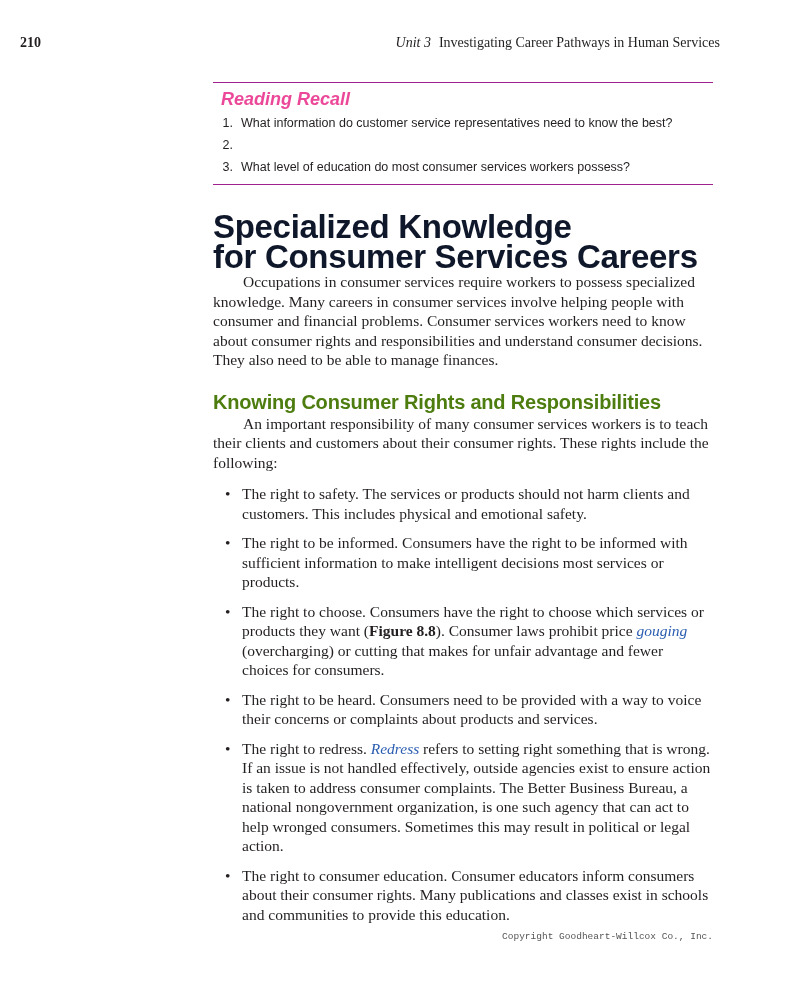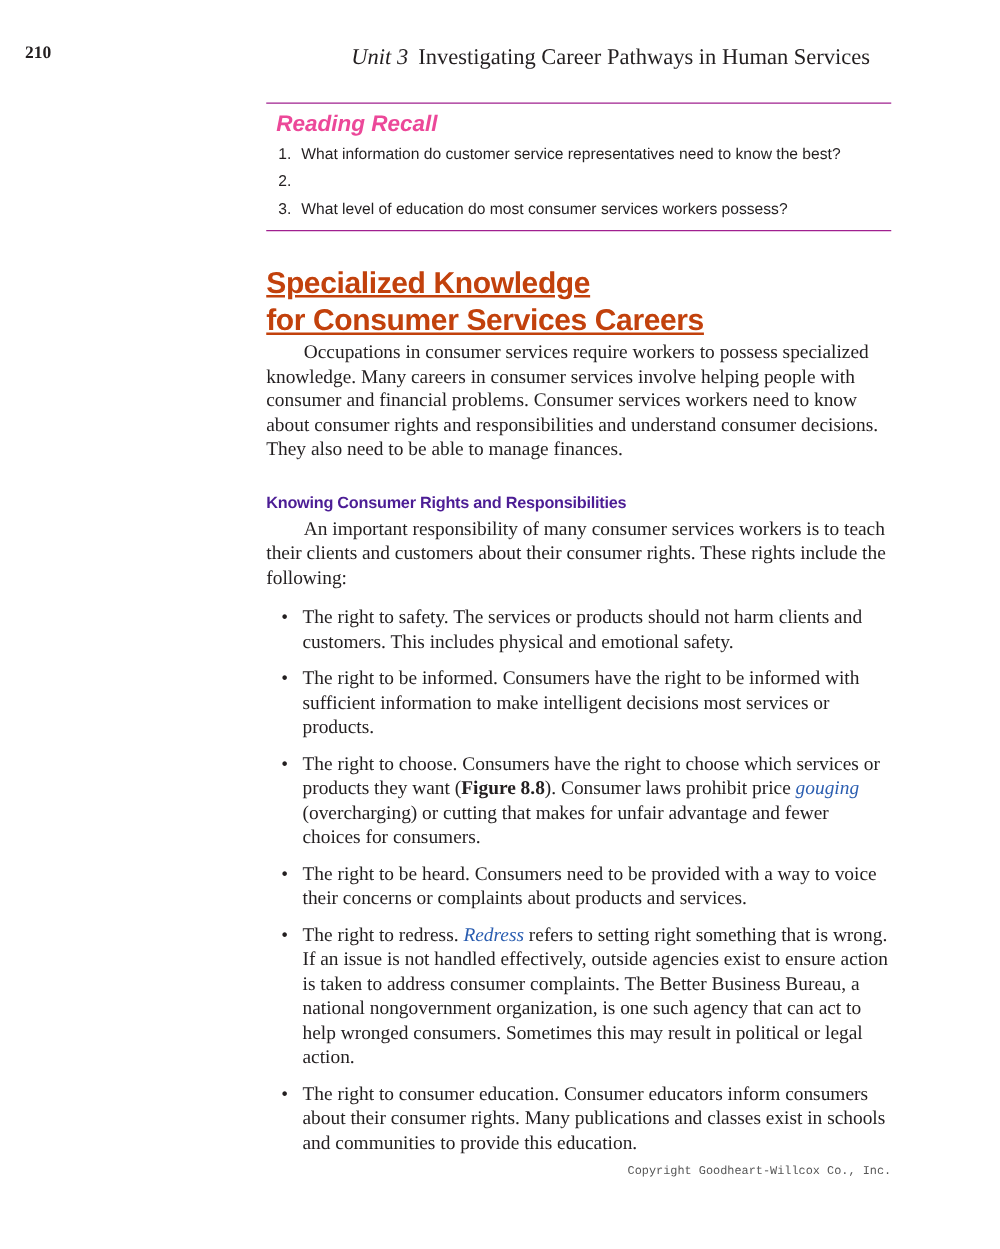--- a/index.html
+++ b/index.html
@@ -1,28 +1,28 @@
 <!DOCTYPE html>
 <html><head>
   <meta charset="utf-8">
   <style>
     html, body { margin: 0; padding: 0; background: #ffffff; }
     body { width: 800px; height: 999px; position: relative; overflow: hidden; color: #231f20; }
     .page-number { position: absolute; left: 20px; top: 35px; font-family: "Liberation Serif", serif; font-weight: bold; font-size: 14px; }
-    .running-head { position: absolute; right: 104px; top: 35px; font-family: "Liberation Serif", serif; font-size: 18px; text-align: center; }
+    .running-head { position: absolute; right: 80px; top: 35px; font-family: "Liberation Serif", serif; font-size: 14px; text-align: center; }
     .running-head .unit { font-style: italic; margin-right: 8px; }
     .col { position: absolute; left: 213px; width: 500px; }
     .recall-box { top: 82px; border-top: 1.5px solid #a0208f; border-bottom: 1.5px solid #a0208f; padding: 6px 0 6px 0; }
     .recall-title { font-family: "Liberation Sans", sans-serif; font-weight: bold; font-style: italic; color: #ec4899; font-size: 18px; margin: 0 0 2px 8px; }
     .recall-list { list-style: none; margin: 0; padding: 0; font-family: "Liberation Sans", sans-serif; font-size: 12.5px; }
     .recall-list li { display: flex; height: 22px; line-height: 22px; }
     .recall-list .num { width: 28px; text-align: right; padding-right: 8px; box-sizing: border-box; }
     .main { top: 212px; font-family: "Liberation Serif", serif; font-size: 15.5px; line-height: 19.5px; }
-    .h1 { font-family: "Liberation Sans", sans-serif; font-weight: bold; color: #c2410c; font-size: 24px; line-height: 30px; margin: 0; letter-spacing: -0.3px; text-decoration: underline; }
-    .h2 { font-family: "Liberation Sans", sans-serif; font-weight: bold; color: #4c1d95; font-size: 13px; line-height: 24px; margin: 20px 0 0 0; letter-spacing: -0.2px; }
+    .h1 { font-family: "Liberation Sans", sans-serif; font-weight: bold; color: #0f172a; font-size: 33px; line-height: 30px; margin: 0; letter-spacing: -0.3px; }
+    .h2 { font-family: "Liberation Sans", sans-serif; font-weight: bold; color: #4d7c0f; font-size: 20px; line-height: 24px; margin: 20px 0 0 0; letter-spacing: -0.2px; }
     p { margin: 0; text-indent: 30px; }
     ul.rights { list-style: none; margin: 12px 0 0 0; padding: 0; }
     ul.rights li { position: relative; padding-left: 29px; margin-bottom: 10px; }
     ul.rights li .bullet { position: absolute; left: 12px; top: 0; }
     .term { font-style: italic; color: #2a5db0; margin-top: 24px; }
     .copyright { position: absolute; right: 87px; top: 931px; font-family: Liberation Mono, monospace; font-size: 9.5px; color: #555; text-align: center; }
   </style>
 </head>
 <body>
 

